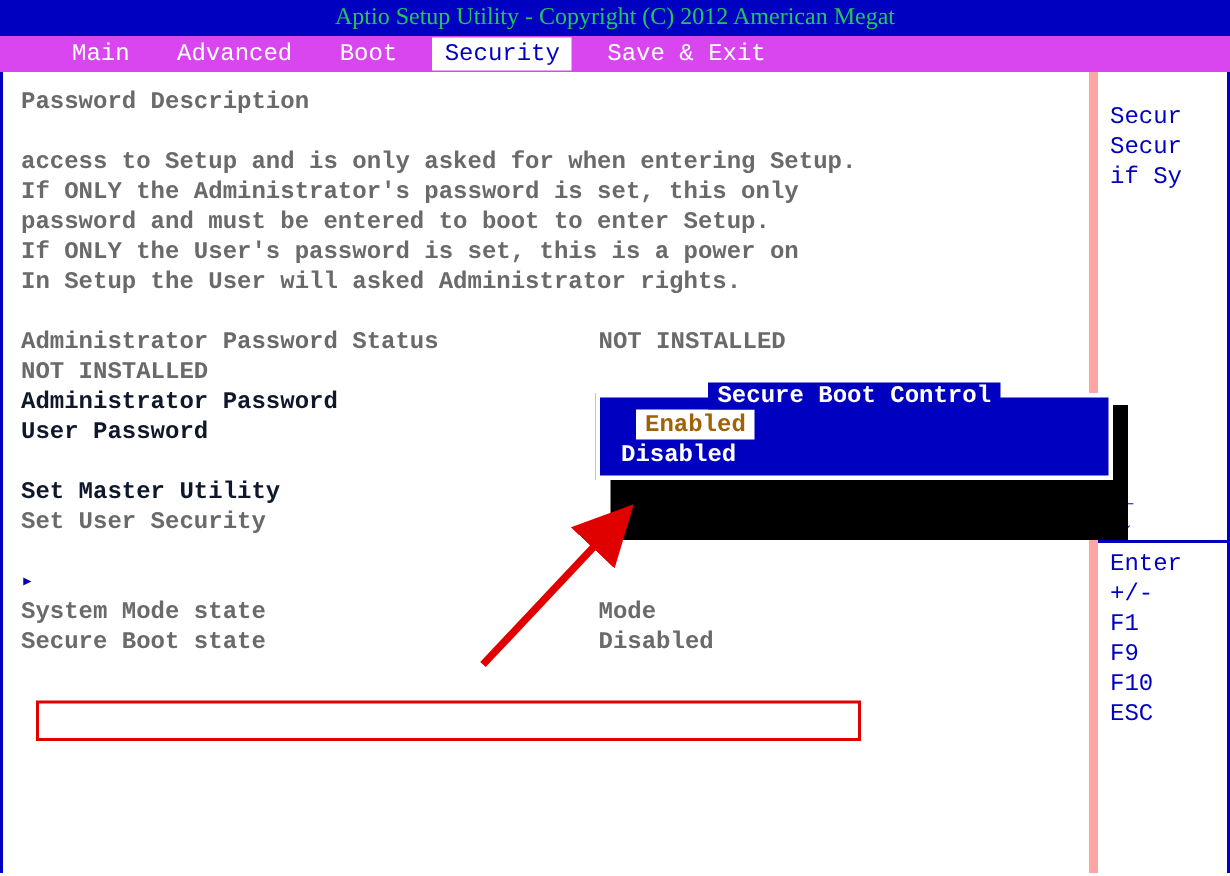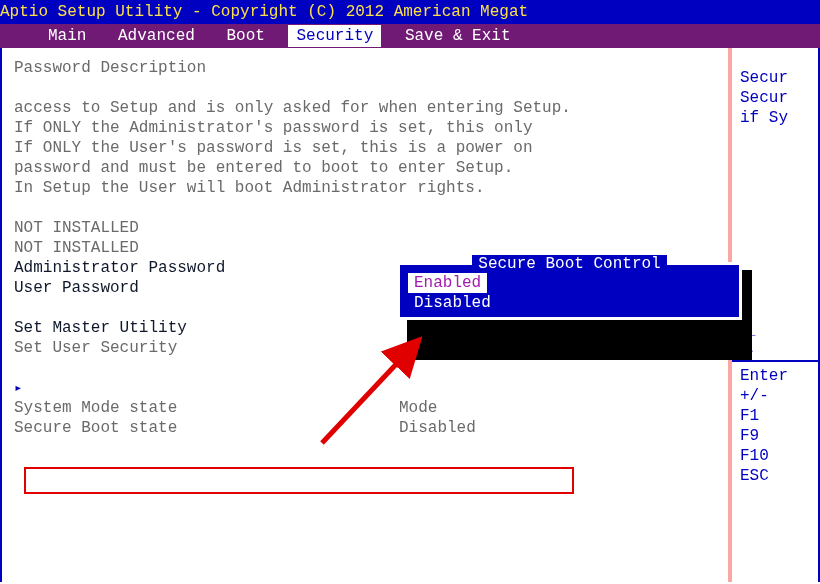--- a/index.html
+++ b/index.html
@@ -8,48 +8,51 @@
     height: 584px;
     background: #fff;
     font-family: "Courier New", monospace;
     font-size: 16px;
     line-height: 20px;
     overflow: hidden;
     position: relative;
   }
   .titlebar {
     background: #0000c0;
-    color: #fde047;
+    color: #22c55e;
     height: 24px;
     line-height: 24px;
+    text-align: center;
     white-space: nowrap;
     overflow: hidden;
+    font-family: Liberation Serif, serif;
   }
   .menubar {
-    background: #701a75;
+    background: #d946ef;
     color: #fff;
     height: 24px;
     line-height: 24px;
     padding-left: 40px;
     white-space: nowrap;
   }
   .menubar span { padding: 2px 8px; margin-right: 6px; }
   .menubar .active { background: #fff; color: #0000c0; }
   .frame {
     border: 2px solid #0000c0;
     border-top: none;
     border-bottom: none;
     height: 534px;
     display: flex;
   }
   .left {
     width: 730px;
     padding: 10px 12px;
-    border-right: 4px solid #fca5a5;
-    position: relative;
+    border-right: 6px solid #fca5a5;
+    position: relative;
+    font-weight: bold;
   }
   .right {
     flex: 1;
     padding: 20px 4px 10px 8px;
     color: #0000c0;
     overflow: hidden;
     white-space: nowrap;
   }
   .gray { color: #6a6a6a; }
   .blue { color: #0f172a; }
@@ -85,21 +88,21 @@
     padding: 2px 8px 4px 8px;
   }
   .popup .title-row {
     position: relative;
     top: -13px;
     text-align: center;
     margin-bottom: -14px;
   }
   .popup .title-row span { background: #0000c0; padding: 0 6px; }
   .popup .opt { padding: 0 6px; }
-  .popup .opt.sel { background: #fff; color: #a21caf; display: inline-block; }
+  .popup .opt.sel { background: #fff; color: #a16207; display: inline-block; margin-left: 16px; }
   .hr-divider {
     border-top: 2px solid #0000c0;
     margin: 4px -8px 4px -8px;
   }
   .red-box {
     position: absolute;
     border: 2px solid #e00000;
     left: 22px;
     top: 419px;
     width: 550px;
@@ -129,26 +132,27 @@
   <span>Save &amp; Exit</span>
 </div>
 
 <div class="frame">
   <div class="left">
 
     <div class="gray">Password Description</div>
     <div style="height:20px"></div>
     <div class="gray">access to Setup and is only asked for when entering Setup.</div>
     <div class="gray">If ONLY the Administrator's password is set, this only</div>
+    <div class="gray">password and must be entered to boot to enter Setup.</div>
     <div class="gray">If ONLY the User's password is set, this is a power on</div>
-    <div class="gray">password and must be entered to boot to enter Setup.</div>
-    <div class="gray">In Setup the User will boot Administrator rights.</div>
-    <div style="height:20px"></div>
-
-    <div class="row">
+    <div class="gray">In Setup the User will asked Administrator rights.</div>
+    <div style="height:20px"></div>
+
+    <div class="row">
+      <div class="label gray">Administrator Password Status</div>
       <div class="value gray">NOT INSTALLED</div>
     </div>
     <div class="row">
       <div class="value gray">NOT INSTALLED</div>
     </div>
     <div class="blue">Administrator Password</div>
     <div class="blue">User Password</div>
     <div style="height:20px"></div>
 
     <div class="blue">Set Master Utility</div>

